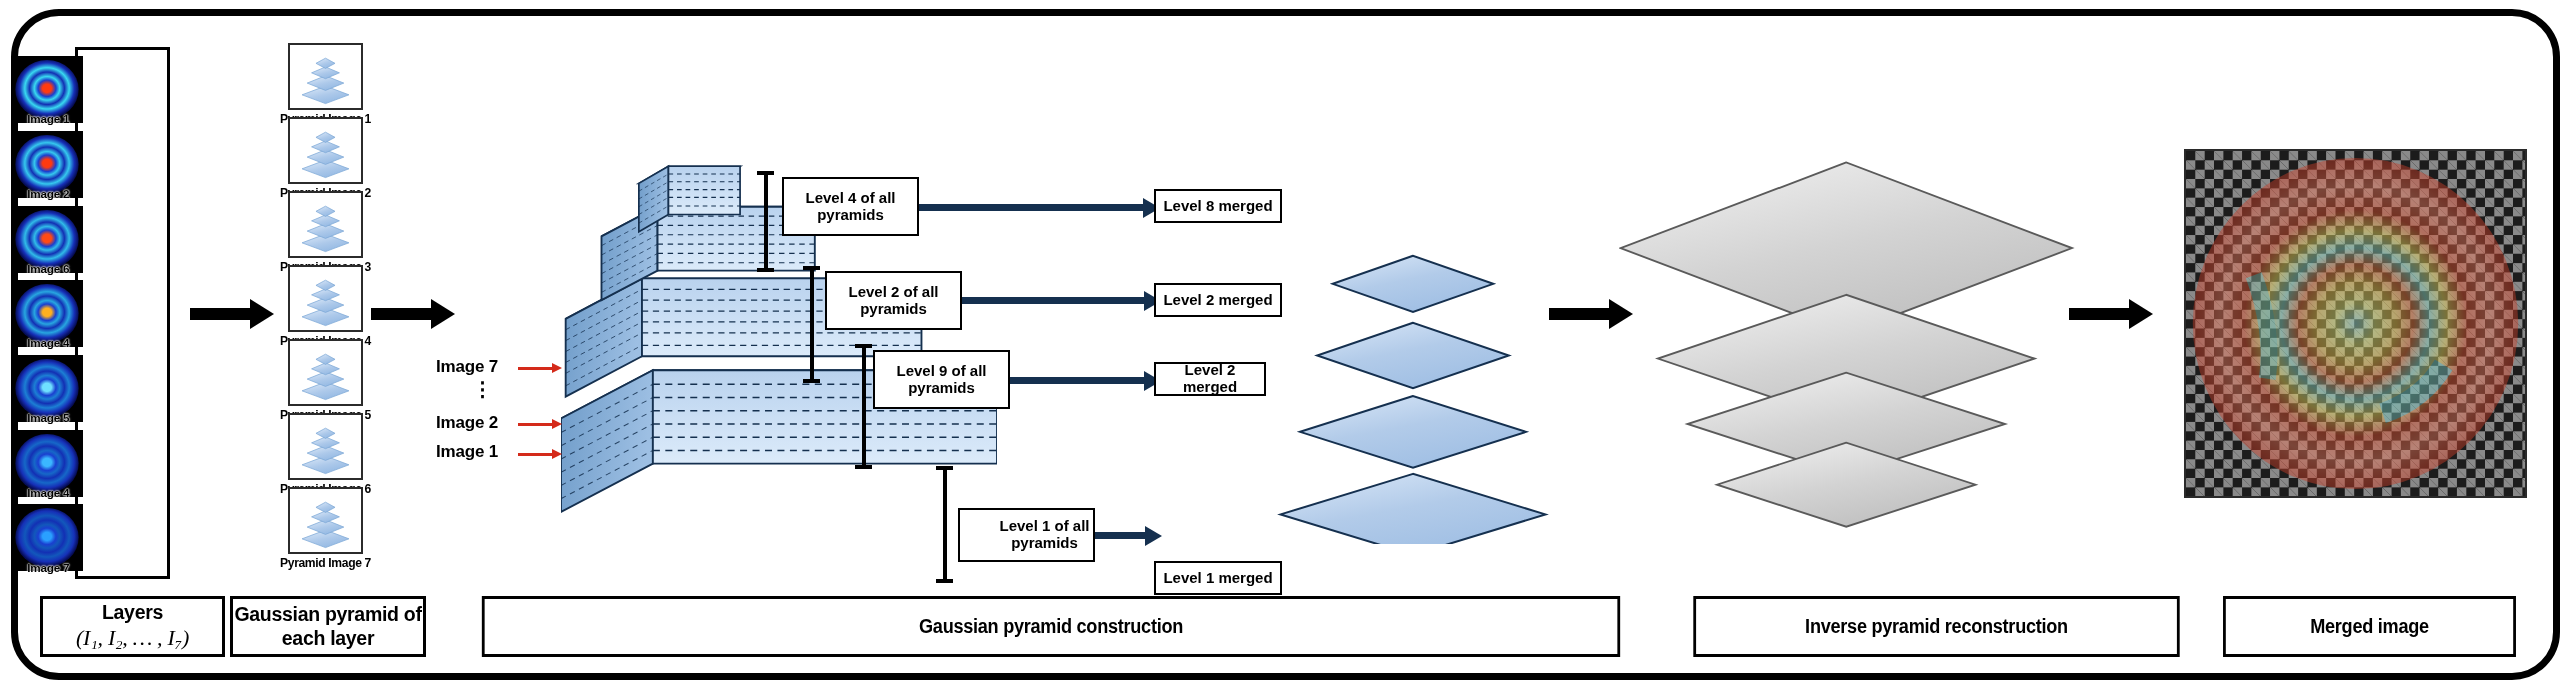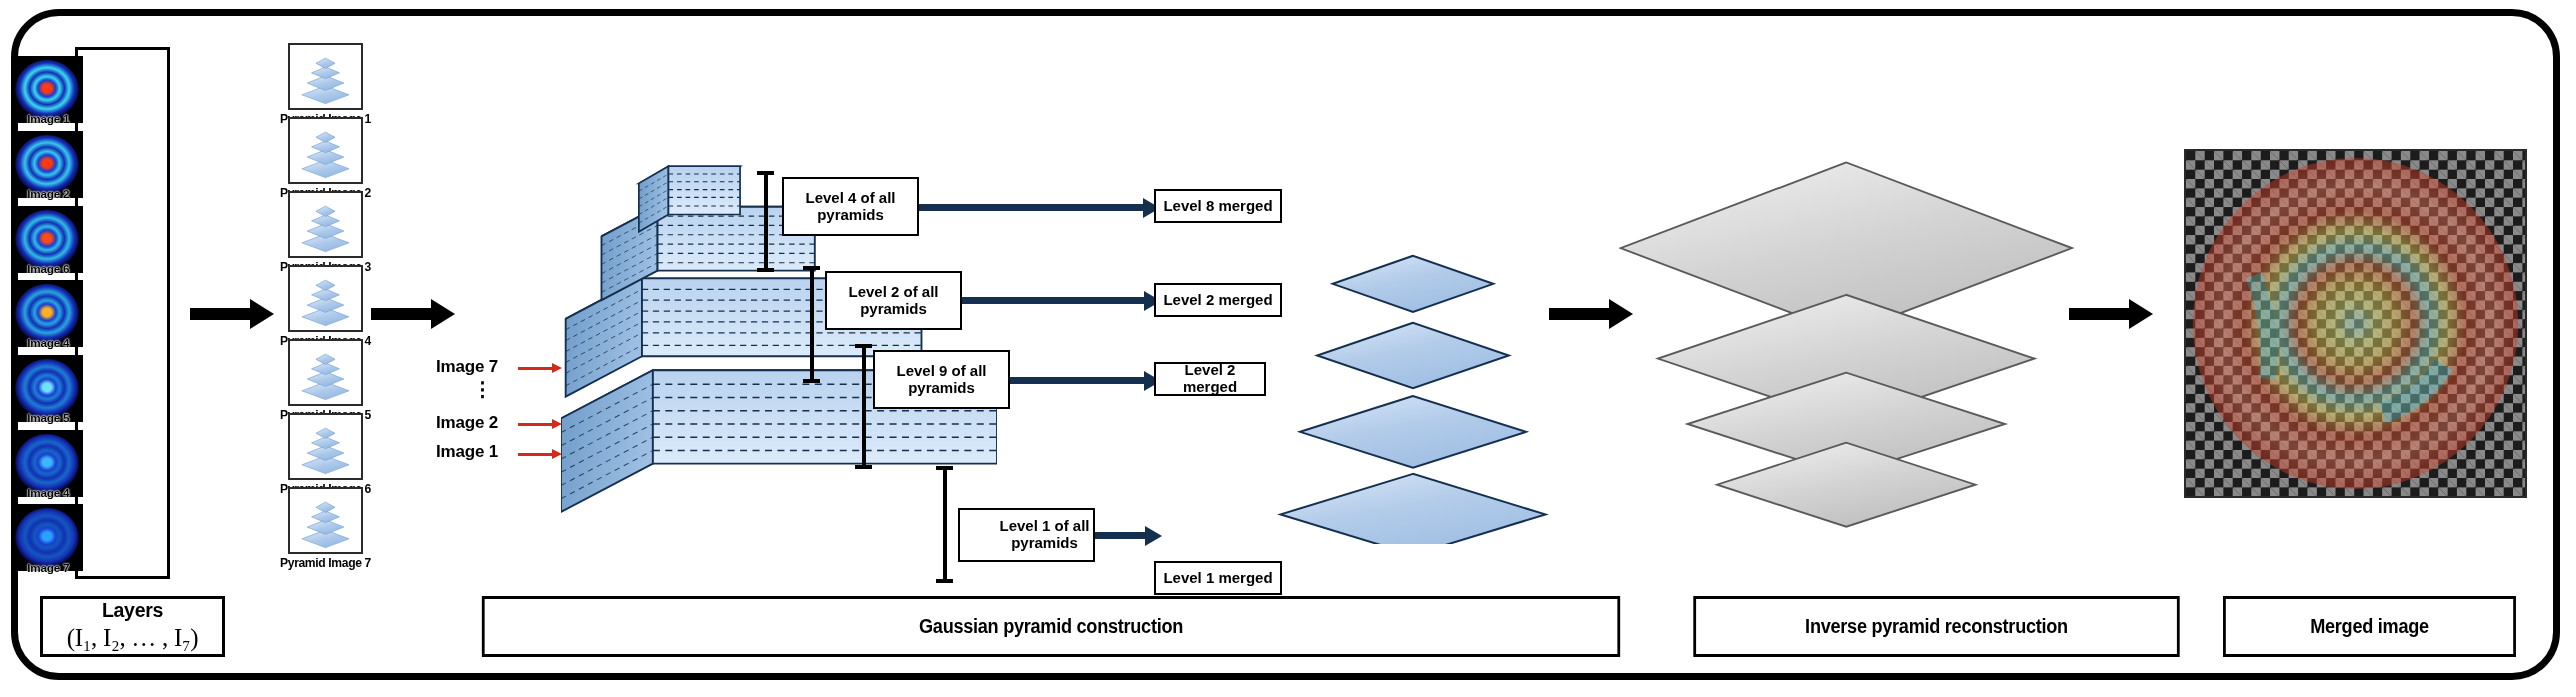--- a/index.html
+++ b/index.html
@@ -697,24 +697,30 @@
       <circle cx="50" cy="50" r="48" fill="url(#hm)"></circle>
       <path d="M20 36 q6 16 4 30" stroke="#6fd9cd" stroke-width="5" fill="none" opacity=".75"></path>
       <path d="M58 76 q12 -4 18 -14" stroke="#5fd2e0" stroke-width="6" fill="none" opacity=".8"></path>
     </svg>
     <div class="checker" style="opacity:.45;"></div>
   </div>
 
   <div class="caption-box" style="left:40px; top:596px; width:185px; height:61px;">
     <span>
       <span>Layers</span><br>
-      <span style="font-weight:normal;font-family:'Liberation Serif',serif;font-size:25px;">(I₁, I₂, … , I₇)</span>
+      <span style="font-style:italic;font-weight:normal;font-family:'Liberation Serif',serif;font-size:22px;">(I₁, I₂, … , I₇)</span>
     </span>
   </div>
 
+  <div class="caption-box" style="left:230px; top:596px; width:196px; height:61px;">
+    <span>
+      <span>Gaussian pyramid of</span><br>
+      <span>each layer</span>
+    </span>
+  </div>
 
   <div class="caption-box caption-narrow" style="left:439px; top:596px; width:1224px; height:61px;">
     <span>Gaussian pyramid construction</span>
   </div>
 
   <div class="caption-box caption-narrow" style="left:1675px; top:596px; width:523px; height:61px;">
     <span>Inverse pyramid reconstruction</span>
   </div>
 
   <div class="caption-box caption-narrow" style="left:2212px; top:596px; width:315px; height:61px;">

